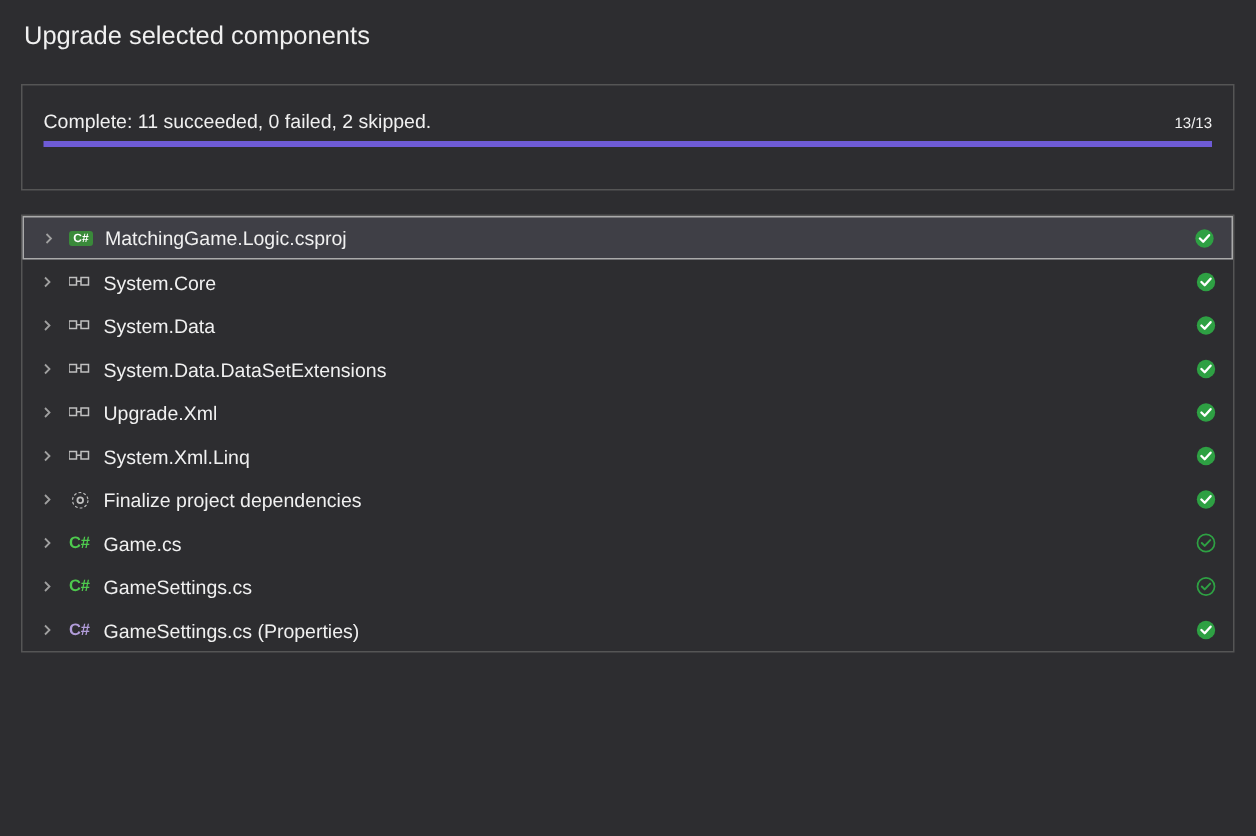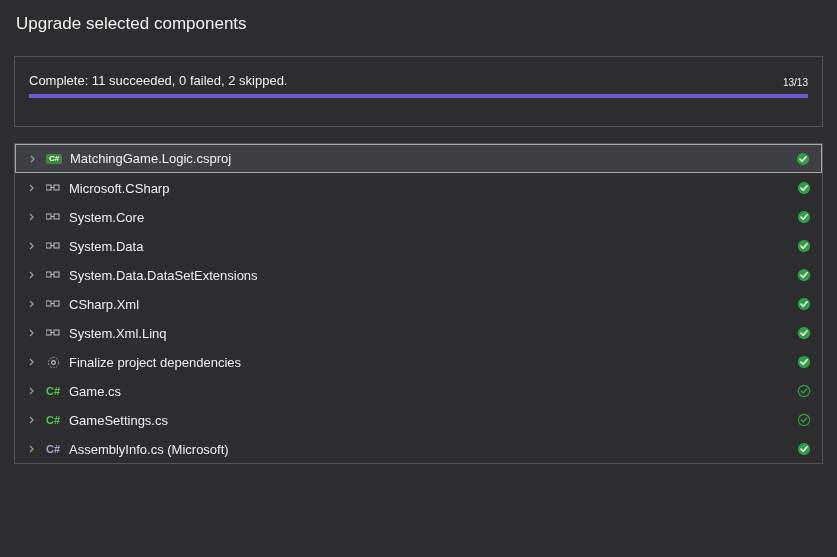--- a/index.html
+++ b/index.html
@@ -159,41 +159,20 @@
           <path d="M1 1 L4 4 L1 7" stroke="#a0a0a0" stroke-width="1.2" fill="none"></path>
         </svg>
       </span>
       <span class="type-icon">
         <svg width="14" height="12" viewBox="0 0 14 12">
           <rect x="0" y="3" width="5" height="5" fill="none" stroke="#c0c0c0" stroke-width="1"></rect>
           <rect x="8" y="3" width="5" height="5" fill="none" stroke="#c0c0c0" stroke-width="1"></rect>
           <line x1="5" y1="5.5" x2="8" y2="5.5" stroke="#c0c0c0" stroke-width="1"></line>
         </svg>
       </span>
-      <span class="item-label">Microsoft.CSharp</span>
-      <span class="status-icon">
-        <svg width="14" height="14" viewBox="0 0 16 16">
-          <circle cx="8" cy="8" r="7" fill="#2ea043"></circle>
-          <path d="M4.5 8 L7 10.5 L11.5 5.5" stroke="#ffffff" stroke-width="1.8" fill="none" stroke-linecap="round" stroke-linejoin="round"></path>
-        </svg>
-      </span>
-    </div>
-    <div class="list-item">
-      <span class="chevron">
-        <svg viewBox="0 0 6 8" fill="none">
-          <path d="M1 1 L4 4 L1 7" stroke="#a0a0a0" stroke-width="1.2" fill="none"></path>
-        </svg>
-      </span>
-      <span class="type-icon">
-        <svg width="14" height="12" viewBox="0 0 14 12">
-          <rect x="0" y="3" width="5" height="5" fill="none" stroke="#c0c0c0" stroke-width="1"></rect>
-          <rect x="8" y="3" width="5" height="5" fill="none" stroke="#c0c0c0" stroke-width="1"></rect>
-          <line x1="5" y1="5.5" x2="8" y2="5.5" stroke="#c0c0c0" stroke-width="1"></line>
-        </svg>
-      </span>
       <span class="item-label">System.Core</span>
       <span class="status-icon">
         <svg width="14" height="14" viewBox="0 0 16 16">
           <circle cx="8" cy="8" r="7" fill="#2ea043"></circle>
           <path d="M4.5 8 L7 10.5 L11.5 5.5" stroke="#ffffff" stroke-width="1.8" fill="none" stroke-linecap="round" stroke-linejoin="round"></path>
         </svg>
       </span>
     </div>
     <div class="list-item">
       <span class="chevron">
@@ -243,21 +222,21 @@
           <path d="M1 1 L4 4 L1 7" stroke="#a0a0a0" stroke-width="1.2" fill="none"></path>
         </svg>
       </span>
       <span class="type-icon">
         <svg width="14" height="12" viewBox="0 0 14 12">
           <rect x="0" y="3" width="5" height="5" fill="none" stroke="#c0c0c0" stroke-width="1"></rect>
           <rect x="8" y="3" width="5" height="5" fill="none" stroke="#c0c0c0" stroke-width="1"></rect>
           <line x1="5" y1="5.5" x2="8" y2="5.5" stroke="#c0c0c0" stroke-width="1"></line>
         </svg>
       </span>
-      <span class="item-label">CSharp.Xml</span>
+      <span class="item-label">Upgrade.Xml</span>
       <span class="status-icon">
         <svg width="14" height="14" viewBox="0 0 16 16">
           <circle cx="8" cy="8" r="7" fill="#2ea043"></circle>
           <path d="M4.5 8 L7 10.5 L11.5 5.5" stroke="#ffffff" stroke-width="1.8" fill="none" stroke-linecap="round" stroke-linejoin="round"></path>
         </svg>
       </span>
     </div>
     <div class="list-item">
       <span class="chevron">
         <svg viewBox="0 0 6 8" fill="none">
@@ -337,21 +316,21 @@
     </div>
     <div class="list-item">
       <span class="chevron">
         <svg viewBox="0 0 6 8" fill="none">
           <path d="M1 1 L4 4 L1 7" stroke="#a0a0a0" stroke-width="1.2" fill="none"></path>
         </svg>
       </span>
       <span class="type-icon">
         <span class="csharp-badge csharp-purple">C#</span>
       </span>
-      <span class="item-label">AssemblyInfo.cs (Microsoft)</span>
+      <span class="item-label">GameSettings.cs (Properties)</span>
       <span class="status-icon">
         <svg width="14" height="14" viewBox="0 0 16 16">
           <circle cx="8" cy="8" r="7" fill="#2ea043"></circle>
           <path d="M4.5 8 L7 10.5 L11.5 5.5" stroke="#ffffff" stroke-width="1.8" fill="none" stroke-linecap="round" stroke-linejoin="round"></path>
         </svg>
       </span>
     </div>
   </div>
 
 </body></html>

